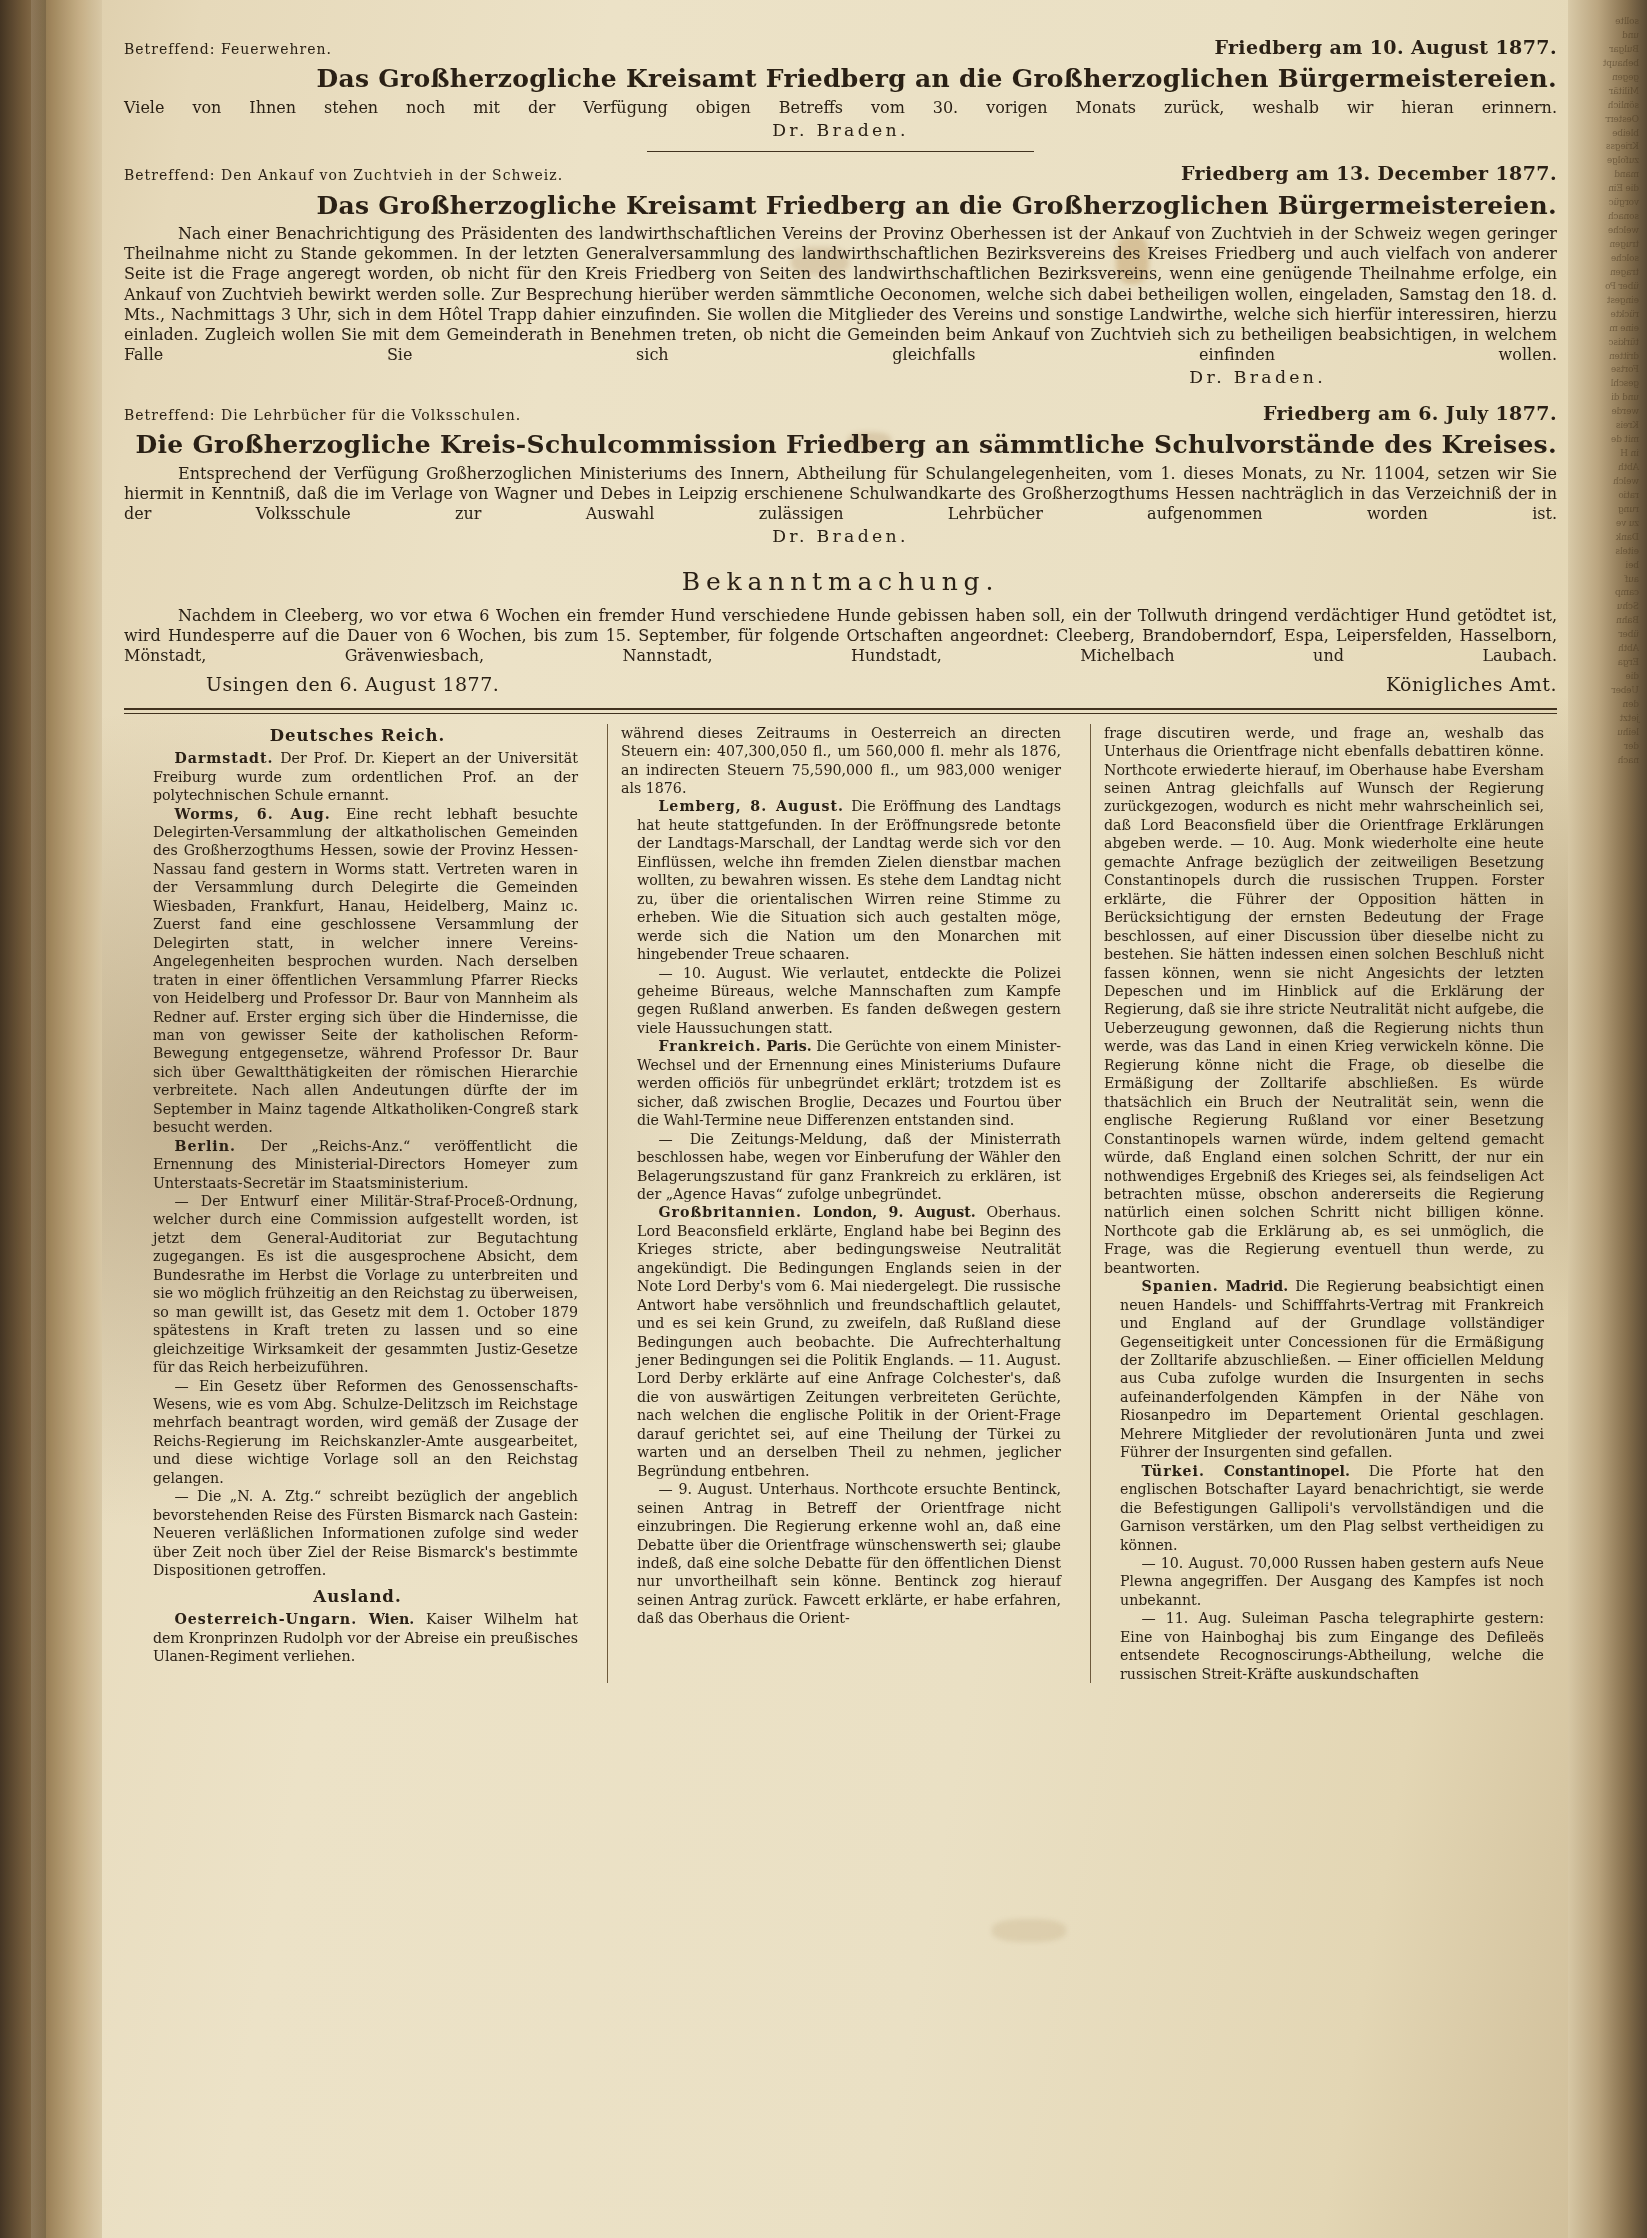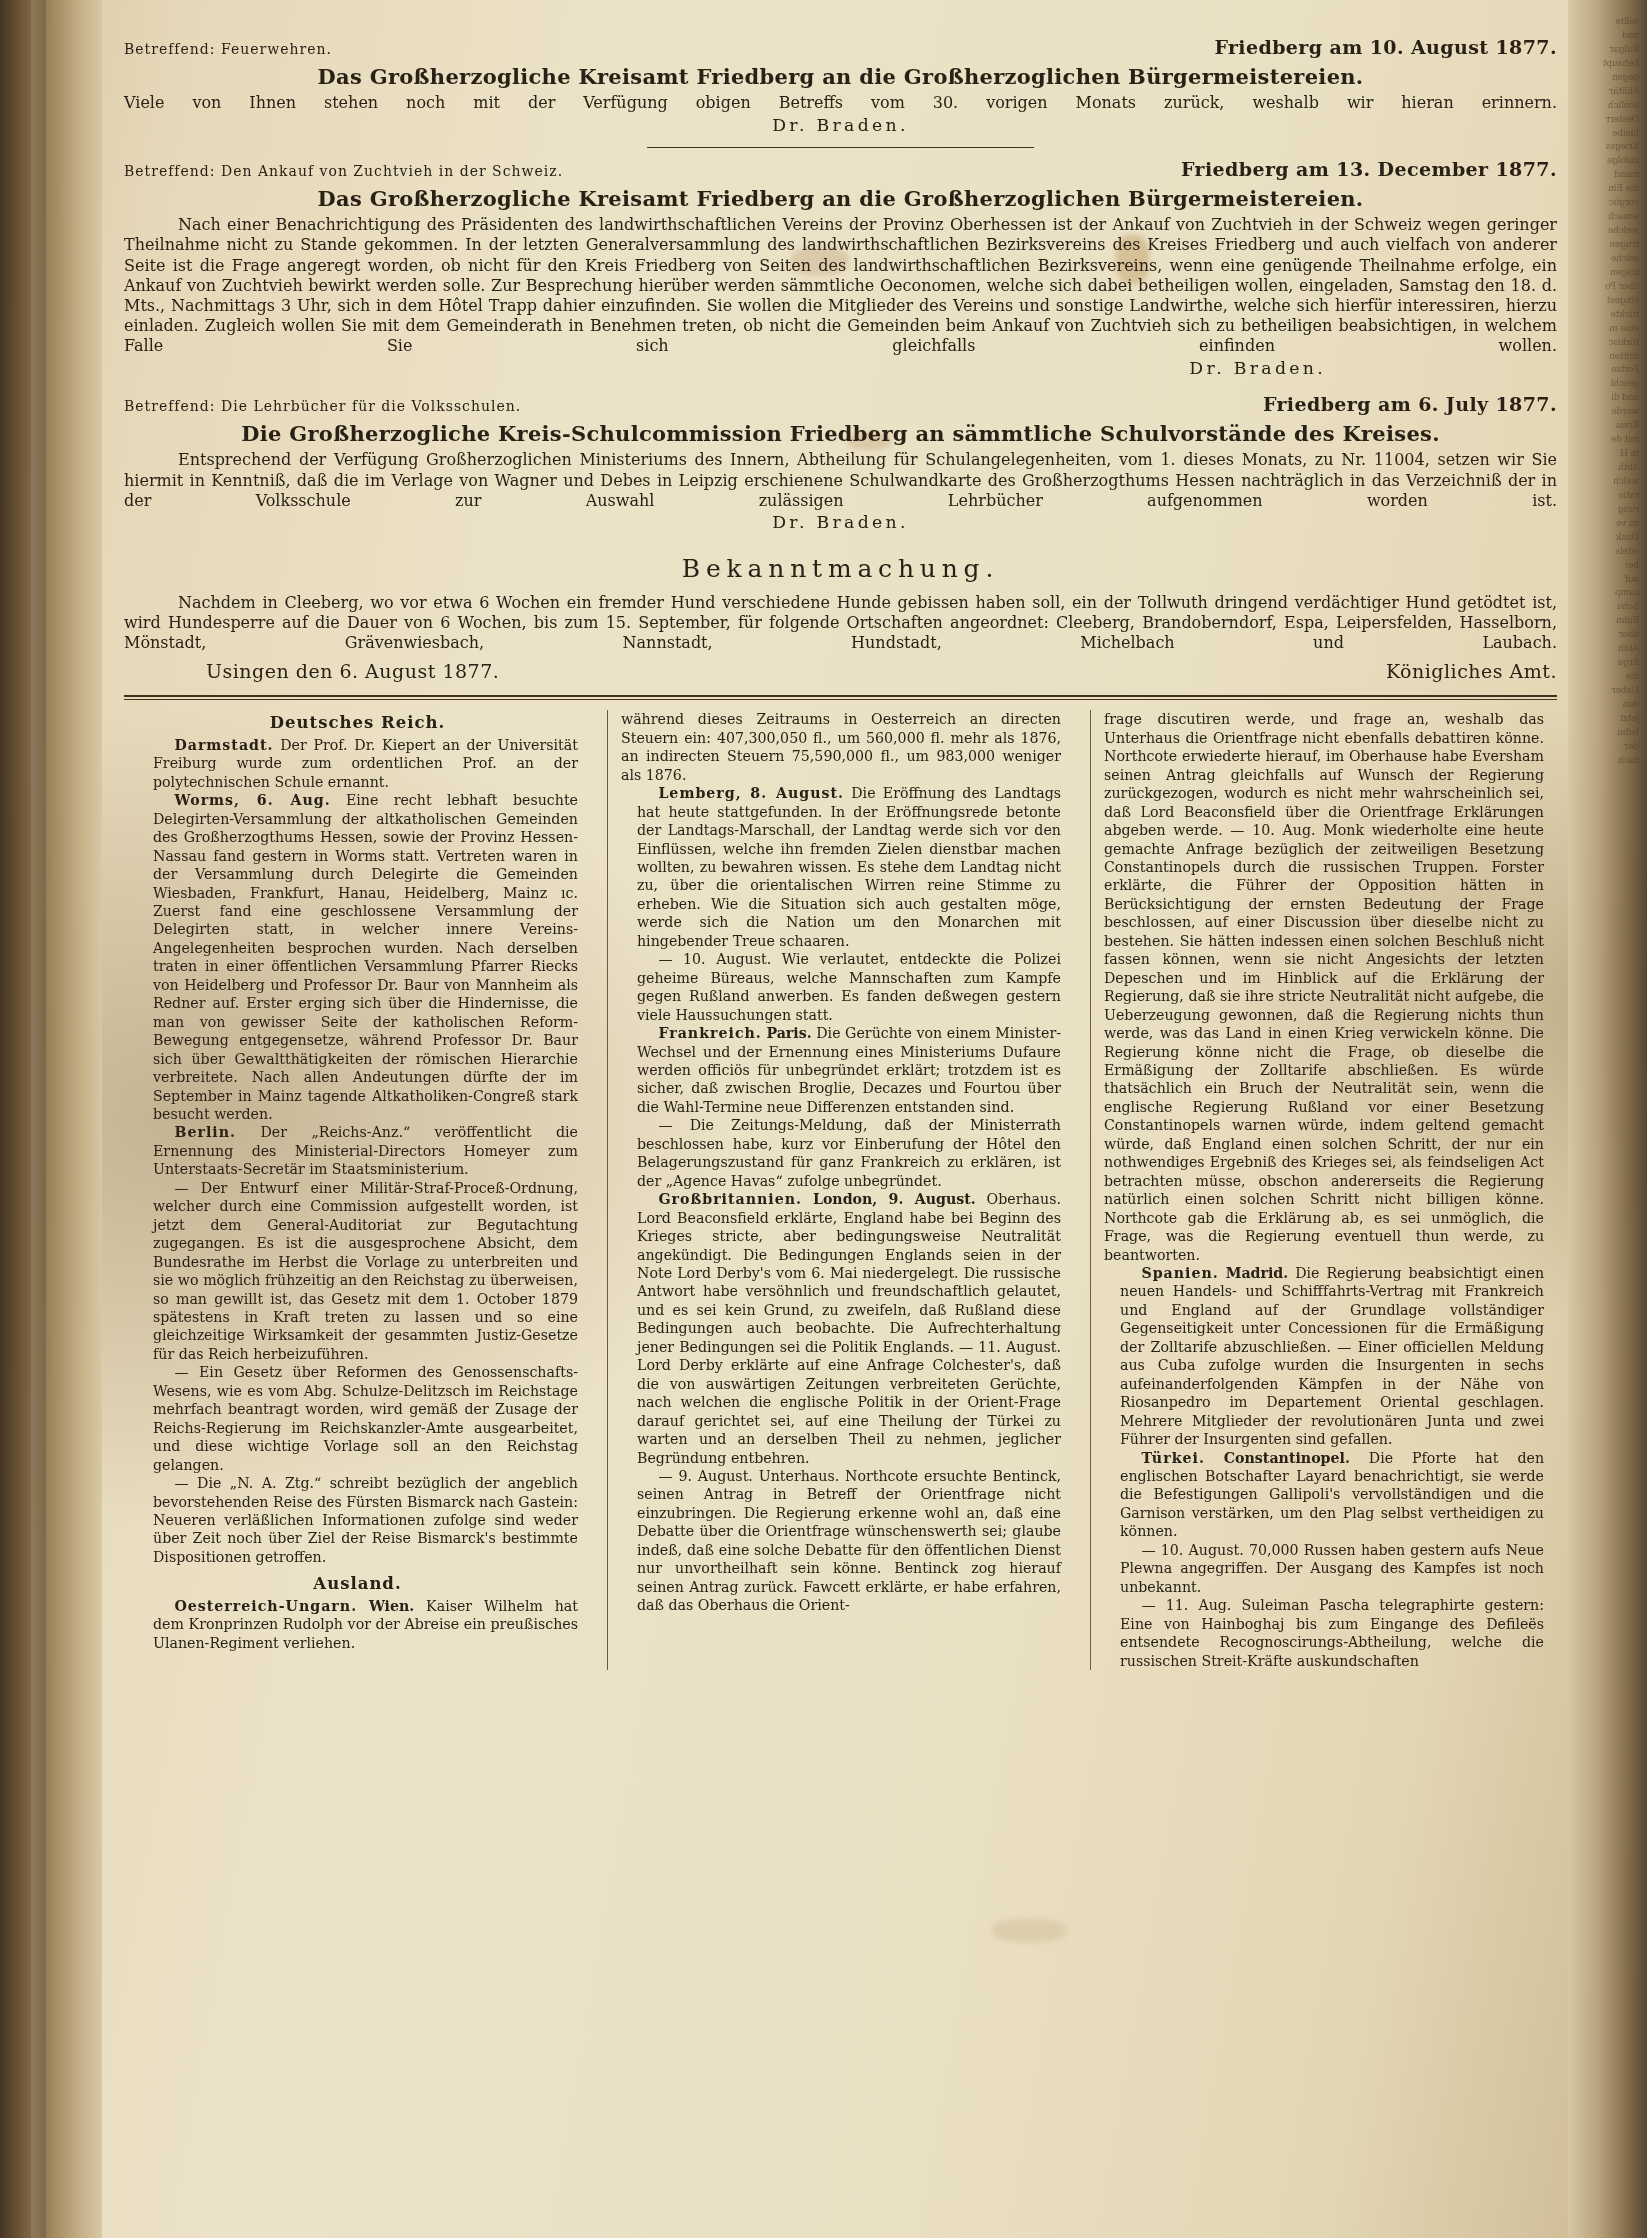--- a/index.html
+++ b/index.html
@@ -73,23 +73,23 @@
     font-size: 14px;
     letter-spacing: 1px;
   }
   .notice-date {
     font-size: 19px;
     font-weight: bold;
     letter-spacing: 0.4px;
   }
   h1.notice-title {
     margin: 7.4px 0 5px 0;
-    font-size: 21px;
+    font-size: 25px;
     font-weight: bold;
-    text-align: center;
+    text-align: right;
     letter-spacing: 0.3px;
     line-height: 1.1;
   }
   .notice-body {
     font-size: 16px;
     line-height: 1.26;
     text-align: justify;
     text-align-last: justify;
   }
   .notice-body.indent { text-indent: 54px; }
@@ -290,21 +290,21 @@
         <p class="para"><span>— Die „N. A. Ztg.“ schreibt bezüglich der angeblich bevorstehenden Reise des Fürsten Bismarck nach Gastein: Neueren verläßlichen Informationen zufolge sind weder über Zeit noch über Ziel der Reise Bismarck's bestimmte Dispositionen getroffen.</span></p>
         <p class="ctr" style="margin-top:6.6px;">Ausland.</p>
         <p class="para"><span class="place">Oesterreich-Ungarn.</span> <span class="place2">Wien.</span> <span>Kaiser Wilhelm hat dem Kronprinzen Rudolph vor der Abreise ein preußisches Ulanen-Regiment verliehen.</span></p>
       </div>
 
       <div class="col">
         <p><span>während dieses Zeitraums in Oesterreich an directen Steuern ein: 407,300,050 fl., um 560,000 fl. mehr als 1876, an indirecten Steuern 75,590,000 fl., um 983,000 weniger als 1876.</span></p>
         <p class="para"><span class="place">Lemberg, 8. August.</span> <span>Die Eröffnung des Landtags hat heute stattgefunden. In der Eröffnungsrede betonte der Landtags-Marschall, der Landtag werde sich vor den Einflüssen, welche ihn fremden Zielen dienstbar machen wollten, zu bewahren wissen. Es stehe dem Landtag nicht zu, über die orientalischen Wirren reine Stimme zu erheben. Wie die Situation sich auch gestalten möge, werde sich die Nation um den Monarchen mit hingebender Treue schaaren.</span></p>
         <p class="para"><span>— 10. August. Wie verlautet, entdeckte die Polizei geheime Büreaus, welche Mannschaften zum Kampfe gegen Rußland anwerben. Es fanden deßwegen gestern viele Haussuchungen statt.</span></p>
         <p class="para"><span class="place">Frankreich.</span> <span class="place2">Paris.</span> <span>Die Gerüchte von einem Minister-Wechsel und der Ernennung eines Ministeriums Dufaure werden officiös für unbegründet erklärt; trotzdem ist es sicher, daß zwischen Broglie, Decazes und Fourtou über die Wahl-Termine neue Differenzen entstanden sind.</span></p>
-        <p class="para"><span>— Die Zeitungs-Meldung, daß der Ministerrath beschlossen habe, kurz vor Einberufung der Hôtel den Belagerungszustand für ganz Frankreich zu erklären, ist der „Agence Havas“ zufolge unbegründet.</span></p>
+        <p class="para"><span>— Die Zeitungs-Meldung, daß der Ministerrath beschlossen habe, wegen vor Einberufung der Wähler den Belagerungszustand für ganz Frankreich zu erklären, ist der „Agence Havas“ zufolge unbegründet.</span></p>
         <p class="para"><span class="place">Großbritannien.</span> <span class="place2">London, 9. August.</span> <span>Oberhaus. Lord Beaconsfield erklärte, England habe bei Beginn des Krieges stricte, aber bedingungsweise Neutralität angekündigt. Die Bedingungen Englands seien in der Note Lord Derby's vom 6. Mai niedergelegt. Die russische Antwort habe versöhnlich und freundschaftlich gelautet, und es sei kein Grund, zu zweifeln, daß Rußland diese Bedingungen auch beobachte. Die Aufrechterhaltung jener Bedingungen sei die Politik Englands. — 11. August. Lord Derby erklärte auf eine Anfrage Colchester's, daß die von auswärtigen Zeitungen verbreiteten Gerüchte, nach welchen die englische Politik in der Orient-Frage darauf gerichtet sei, auf eine Theilung der Türkei zu warten und an derselben Theil zu nehmen, jeglicher Begründung entbehren.</span></p>
         <p class="para"><span>— 9. August. Unterhaus. Northcote ersuchte Bentinck, seinen Antrag in Betreff der Orientfrage nicht einzubringen. Die Regierung erkenne wohl an, daß eine Debatte über die Orientfrage wünschenswerth sei; glaube indeß, daß eine solche Debatte für den öffentlichen Dienst nur unvortheilhaft sein könne. Bentinck zog hierauf seinen Antrag zurück. Fawcett erklärte, er habe erfahren, daß das Oberhaus die Orient-</span></p>
       </div>
 
       <div class="col">
         <p><span>frage discutiren werde, und frage an, weshalb das Unterhaus die Orientfrage nicht ebenfalls debattiren könne. Northcote erwiederte hierauf, im Oberhause habe Eversham seinen Antrag gleichfalls auf Wunsch der Regierung zurückgezogen, wodurch es nicht mehr wahrscheinlich sei, daß Lord Beaconsfield über die Orientfrage Erklärungen abgeben werde. — 10. Aug. Monk wiederholte eine heute gemachte Anfrage bezüglich der zeitweiligen Besetzung Constantinopels durch die russischen Truppen. Forster erklärte, die Führer der Opposition hätten in Berücksichtigung der ernsten Bedeutung der Frage beschlossen, auf einer Discussion über dieselbe nicht zu bestehen. Sie hätten indessen einen solchen Beschluß nicht fassen können, wenn sie nicht Angesichts der letzten Depeschen und im Hinblick auf die Erklärung der Regierung, daß sie ihre stricte Neutralität nicht aufgebe, die Ueberzeugung gewonnen, daß die Regierung nichts thun werde, was das Land in einen Krieg verwickeln könne. Die Regierung könne nicht die Frage, ob dieselbe die Ermäßigung der Zolltarife abschließen. Es würde thatsächlich ein Bruch der Neutralität sein, wenn die englische Regierung Rußland vor einer Besetzung Constantinopels warnen würde, indem geltend gemacht würde, daß England einen solchen Schritt, der nur ein nothwendiges Ergebniß des Krieges sei, als feindseligen Act betrachten müsse, obschon andererseits die Regierung natürlich einen solchen Schritt nicht billigen könne. Northcote gab die Erklärung ab, es sei unmöglich, die Frage, was die Regierung eventuell thun werde, zu beantworten.</span></p>
         <p class="para"><span class="place">Spanien.</span> <span class="place2">Madrid.</span> <span>Die Regierung beabsichtigt einen neuen Handels- und Schifffahrts-Vertrag mit Frankreich und England auf der Grundlage vollständiger Gegenseitigkeit unter Concessionen für die Ermäßigung der Zolltarife abzuschließen. — Einer officiellen Meldung aus Cuba zufolge wurden die Insurgenten in sechs aufeinanderfolgenden Kämpfen in der Nähe von Riosanpedro im Departement Oriental geschlagen. Mehrere Mitglieder der revolutionären Junta und zwei Führer der Insurgenten sind gefallen.</span></p>
         <p class="para"><span class="place">Türkei.</span> <span class="place2">Constantinopel.</span> <span>Die Pforte hat den englischen Botschafter Layard benachrichtigt, sie werde die Befestigungen Gallipoli's vervollständigen und die Garnison verstärken, um den Plag selbst vertheidigen zu können.</span></p>
         <p class="para"><span>— 10. August. 70,000 Russen haben gestern aufs Neue Plewna angegriffen. Der Ausgang des Kampfes ist noch unbekannt.</span></p>
         <p class="para"><span>— 11. Aug. Suleiman Pascha telegraphirte gestern: Eine von Hainboghaj bis zum Eingange des Defileës entsendete Recognoscirungs-Abtheilung, welche die russischen Streit-Kräfte auskundschaften</span></p>

